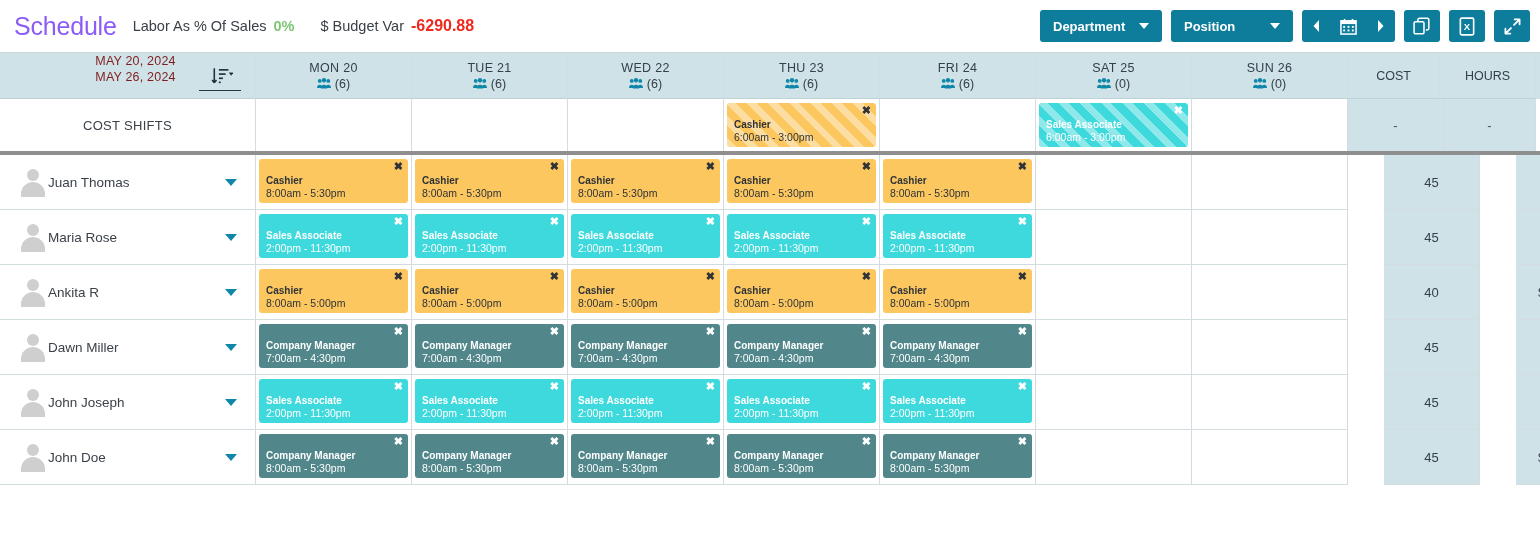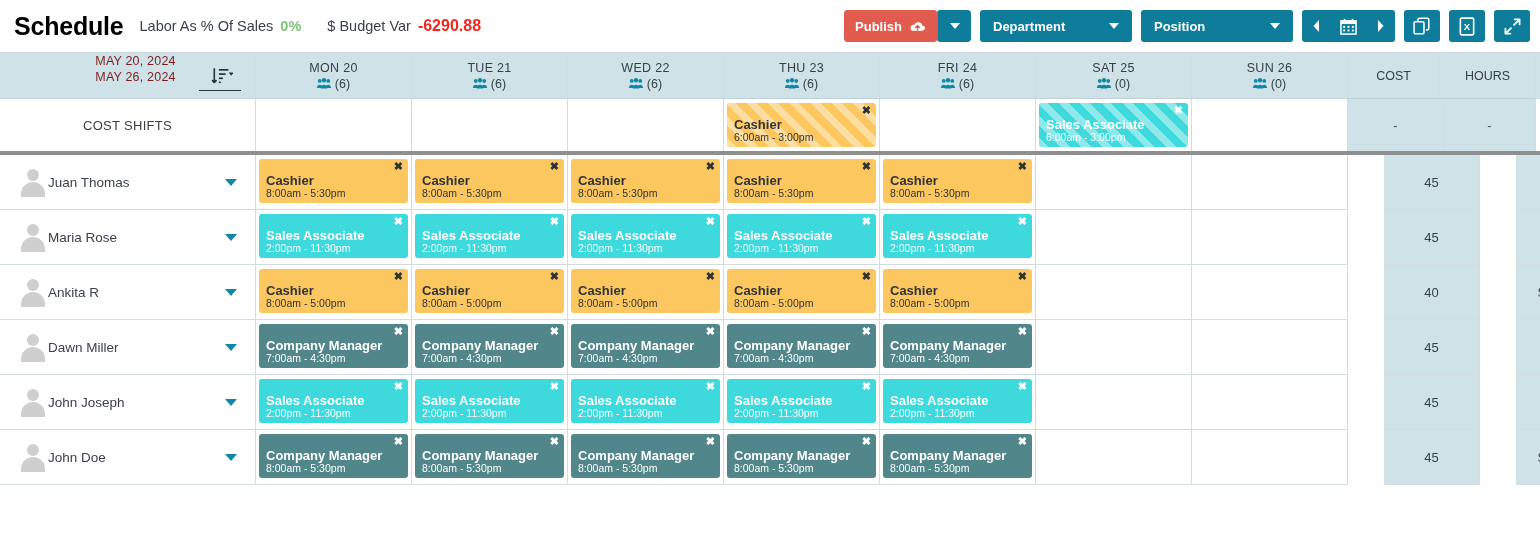--- a/index.html
+++ b/index.html
@@ -15,22 +15,22 @@
   .topbar {
     height: 52px;
     display: flex;
     align-items: center;
     padding: 0 10px 0 14px;
     background: #ffffff;
     position: relative;
   }
   .app-title {
     font-size: 25px;
-    color: #000000;
-    font-weight: bold;
+    color: #8b5cf6;
+    font-weight: normal;
     letter-spacing: -0.2px;
   }
   .kpi {
     display: flex;
     align-items: baseline;
     margin-left: 16px;
     font-size: 14.5px;
     color: #3b4149;
   }
   .kpi-label { color: #3b4149; }
@@ -66,21 +66,21 @@
     background: #e15b4e;
     padding: 0 11px;
     gap: 7px;
   }
   .split .caret-part {
     background: #0e7d9b;
     width: 34px;
     padding: 0;
     border-left: 1px solid rgba(255,255,255,0.18);
   }
-  .wide-btn { width: 152px; justify-content: space-between; padding: 0 13px; }
+  .wide-btn { width: 122px; justify-content: space-between; padding: 0 13px; }
   .navgroup {
     display: flex;
     align-items: center;
     background: #0e7d9b;
     border-radius: 3px;
     height: 32px;
     padding: 0 6px;
     gap: 12px;
   }
   .navgroup .nav-ico {
@@ -208,21 +208,21 @@
   
   .shift {
     height: 44px;
     border-radius: 3px;
     position: relative;
     padding: 16px 6px 0 7px;
     overflow: hidden;
     cursor: pointer;
   }
   .shift .role {
-    font-size: 13px;
+    font-size: 10px;
     font-weight: bold;
     line-height: 12px;
     position: relative; z-index: 2;
     white-space: nowrap;
   }
   .shift .time {
     font-size: 10.5px;
     line-height: 12px;
     position: relative; z-index: 2;
     white-space: nowrap;
@@ -268,32 +268,20 @@
     <span class="kpi-val green">0%</span>
   </div>
 
   <div class="kpi second">
     <span class="kpi-label">$ Budget Var</span>
     <span class="kpi-val red">-6290.88</span>
   </div>
 
   <div class="toolbar">
 
-    <div class="split">
-      <button class="btn main-part">
-        <span>Publish</span>
-        <svg width="17" height="15" viewBox="0 0 24 20">
-          <path d="M19 9a6.2 6.2 0 0 0-11.7-1.6A4.6 4.6 0 0 0 4.6 16H19a3.5 3.5 0 0 0 0-7z" fill="#fff"></path>
-          <path d="M12 15.5V9.5M12 8.4l-2.6 2.8h5.2z" stroke="#e15b4e" stroke-width="1.8" fill="#e15b4e"></path>
-        </svg>
-      </button>
-      <button class="btn caret-part">
-        <span class="caret"></span>
-      </button>
-    </div>
 
     <button class="btn wide-btn">
       <span>Department</span>
       <span class="caret"></span>
     </button>
 
     <button class="btn wide-btn">
       <span>Position</span>
       <span class="caret"></span>
     </button>

